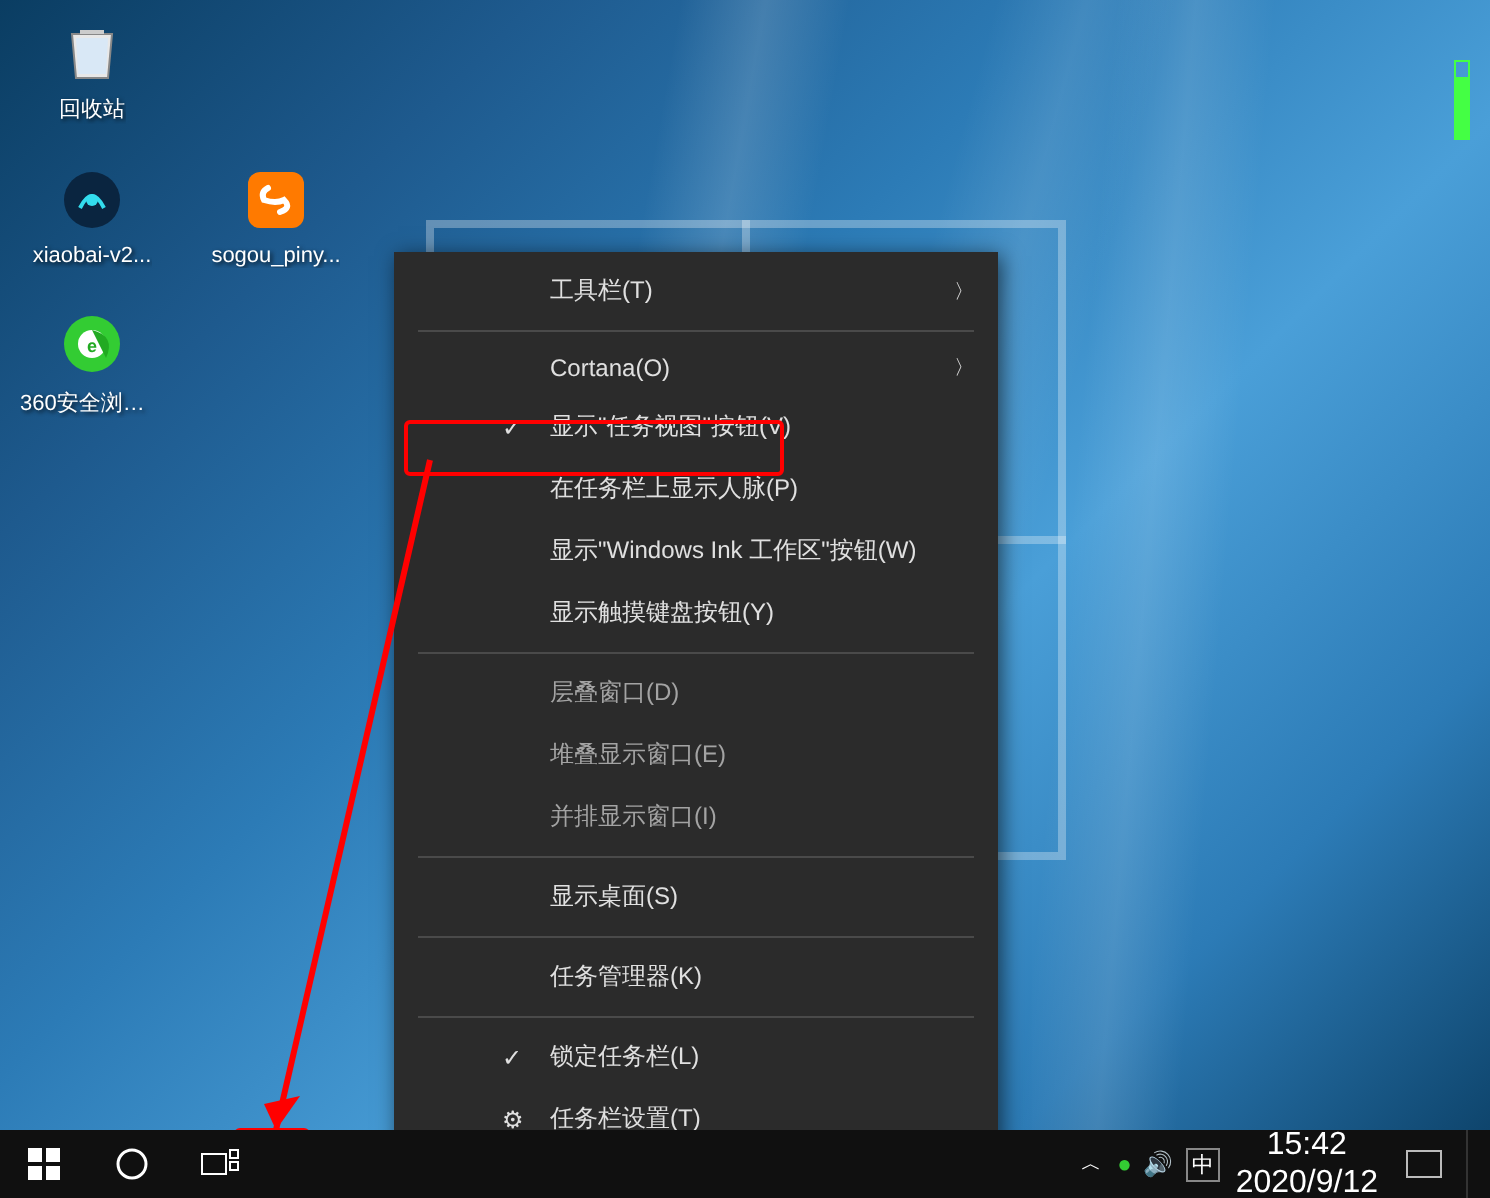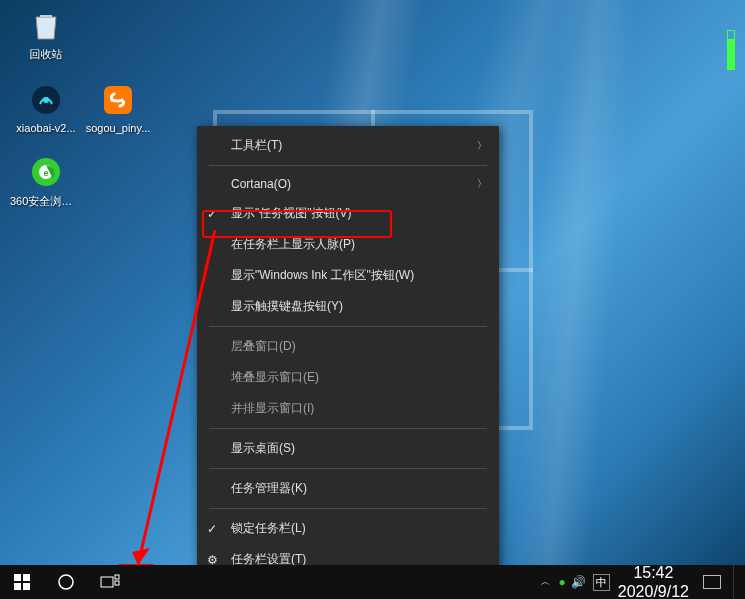--- a/index.html
+++ b/index.html
@@ -24,31 +24,31 @@
   content:""; position:absolute; background:rgba(255,255,255,0.3);
 }
 .window-frame::before { left:50%; top:0; bottom:0; width:4px; transform:translateX(-50%);}
 .window-frame::after { top:50%; left:0; right:0; height:4px; transform:translateY(-50%);}
 .window-frame .outer { position:absolute; inset:0; border:4px solid rgba(255,255,255,0.3);}
 
 .desktop-icons { position: absolute; top: 5px; left: 10px; display: flex; flex-direction: column; gap: 18px; }
 .desktop-icon { display: flex; flex-direction: column; align-items: center; width: 72px; cursor: pointer; }
 .desktop-icon .icon-box { width: 40px; height: 40px; display:flex; align-items:center; justify-content:center; }
 .desktop-icon .label { color: #fff; font-size: 11px; text-align: center; margin-top: 2px; text-shadow: 1px 1px 2px rgba(0,0,0,0.8); white-space: nowrap; overflow:hidden; text-overflow:ellipsis; max-width:72px;}
-.row2 { display:flex; gap:0; }
+.row2 { display:flex; gap:20px; }
 
 .battery { position:absolute; right:10px; top:30px; width:8px; height:40px; border:1px solid #4f4; background:linear-gradient(to top,#4f4 0%,#4f4 80%,transparent 80%);}
 
 .context-menu {
   position: absolute; left: 197px; top: 126px; width: 302px;
   background: #2b2b2b; color: #e0e0e0; font-size: 12px;
   box-shadow: 2px 2px 10px rgba(0,0,0,0.6);
   padding: 4px 0;
 }
-.menu-item { display:flex; align-items:center; padding: 7px 12px 7px 34px; position:relative; cursor:default;}
+.menu-item { display:flex; align-items:center; padding: 7px 12px 7px 34px; position:relative; cursor:default;margin-left:44px;}
 .menu-item.disabled { color:#a3a3a3; }
 .menu-item .chevron { position:absolute; right:12px; color:#e0e0e0; font-size:10px;}
 .menu-item .check { position:absolute; left:10px; font-size:12px; color:#e0e0e0;}
 .menu-item .gear { position:absolute; left:10px; font-size:12px; color:#e0e0e0;}
 .menu-sep { height:1px; background:#4a4a4a; margin:4px 12px; }
 .highlight-box { position:absolute; border:2px solid #ff0000; pointer-events:none; }
 .hb1 { left:202px; top:210px; width:190px; height:28px; border-radius:3px;}
 .hb2 { left:117px; top:564px; width:38px; height:33px; border-radius:3px;}
 
 .arrow-svg { position:absolute; left:120px; top:220px; width:120px; height:360px; pointer-events:none; }

